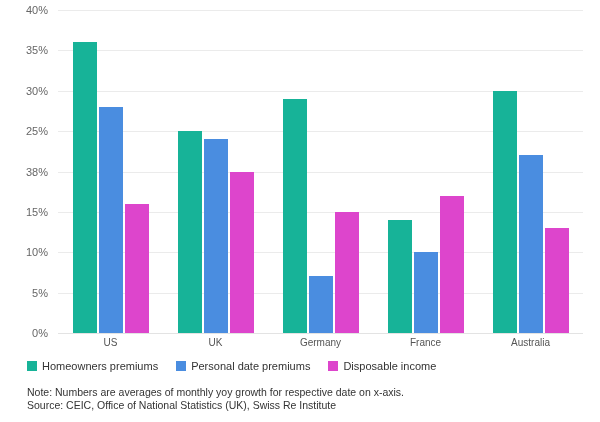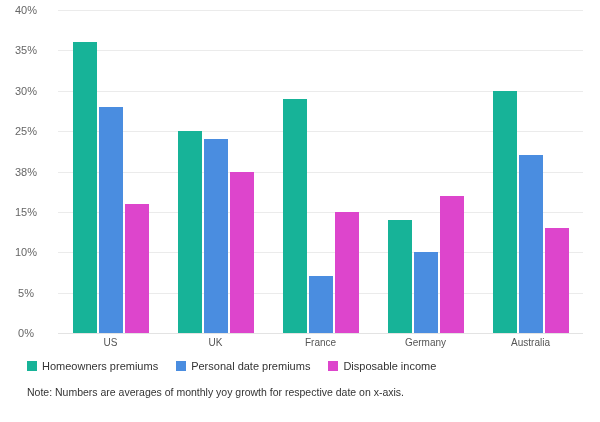--- a/index.html
+++ b/index.html
@@ -48,21 +48,21 @@
   }
   .gridline.baseline {
     background: #e3e3e3;
   }
 
   
   .ytick {
     position: absolute;
     right: 552px;   
     width: 44px;
-    text-align: center;
+    text-align: right;
     font-size: 11px;
     color: #666666;
     line-height: 1;
     transform: translateY(-50%);
     white-space: nowrap;
   }
 
   
   .groups {
     position: absolute;
@@ -199,22 +199,22 @@
         <div class="group">
           <div class="bar" title="Homeowners premiums — Australia: 30%" style="height: 242.25px; background: rgb(23, 179, 152);"></div>
           <div class="bar" title="Personal auto premiums — Australia: 22%" style="height: 177.65px; background: rgb(74, 141, 224);"></div>
           <div class="bar" title="Disposable income — Australia: 13%" style="height: 104.975px; background: rgb(221, 69, 204);"></div>
         </div>
       </div>
 
     <div class="xlabels" id="xlabels">
         <div class="xlabel">US</div>
         <div class="xlabel">UK</div>
+        <div class="xlabel">Germany</div>
         <div class="xlabel">France</div>
-        <div class="xlabel">Germany</div>
         <div class="xlabel">Australia</div>
       </div>
   </div>
 
   <div class="legend" id="legend">
       <div class="legend-item">
         <span class="legend-swatch" style="background: rgb(23, 179, 152);"></span>
         <span class="legend-label">Homeowners premiums</span>
       </div>
       <div class="legend-item">
@@ -222,15 +222,16 @@
         <span class="legend-label">Personal date premiums</span>
       </div>
       <div class="legend-item">
         <span class="legend-swatch" style="background: rgb(221, 69, 204);"></span>
         <span class="legend-label">Disposable income</span>
       </div>
     </div>
 
   <div class="notes">
     <div class="note-line">Note: Numbers are averages of monthly yoy growth for respective date on x-axis.</div>
+    <div class="note-line">Source: CEIC, Office of National Statistics (UK), Swiss Re Institute</div>
   </div>
 
 </div>
 
 </body></html>

